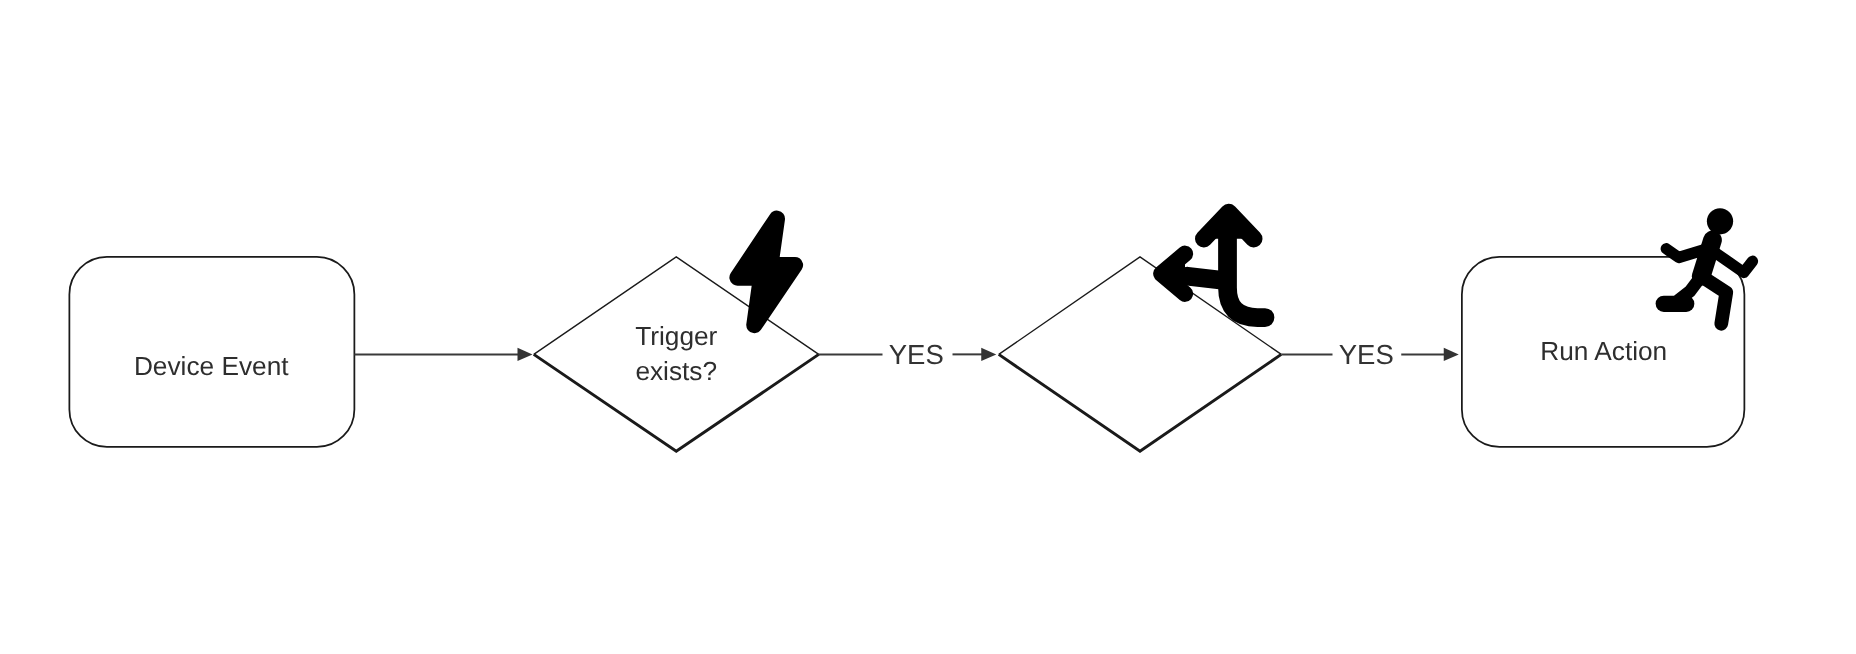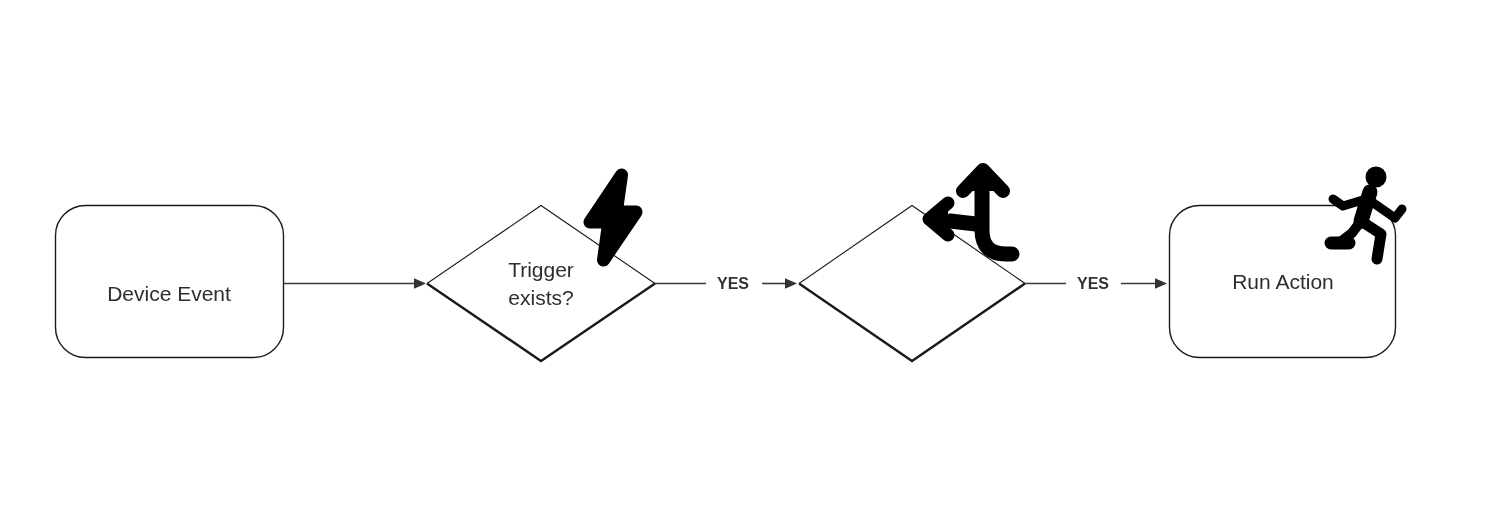--- a/index.html
+++ b/index.html
@@ -25,23 +25,22 @@
     font-size: 21px;
     line-height: 28px;
   }
   .edge-label {
     position: absolute;
     display: flex;
     align-items: center;
     justify-content: center;
     text-align: center;
     color: #333333;
-    font-size: 16px;
+    font-size: 22px;
     line-height: 28px;
-    font-weight: bold;
   }
   .lbl-device    { left: 55px;   top: 205px; width: 228px; height: 153px; margin-top: 12px; }
   .lbl-trigger   { left: 491px;  top: 256px; width: 100px; height: 56px; }
   .lbl-condition { left: 847px;  top: 256px; width: 130px; height: 56px; }
   .lbl-run       { left: 1170px; top: 205px; width: 226px; height: 153px; }
   .lbl-yes1      { left: 698px;  top: 269px; width: 70px;  height: 29px; }
   .lbl-yes2      { left: 1058px; top: 269px; width: 70px;  height: 29px; }
 </style>
 </head>
 <body>

